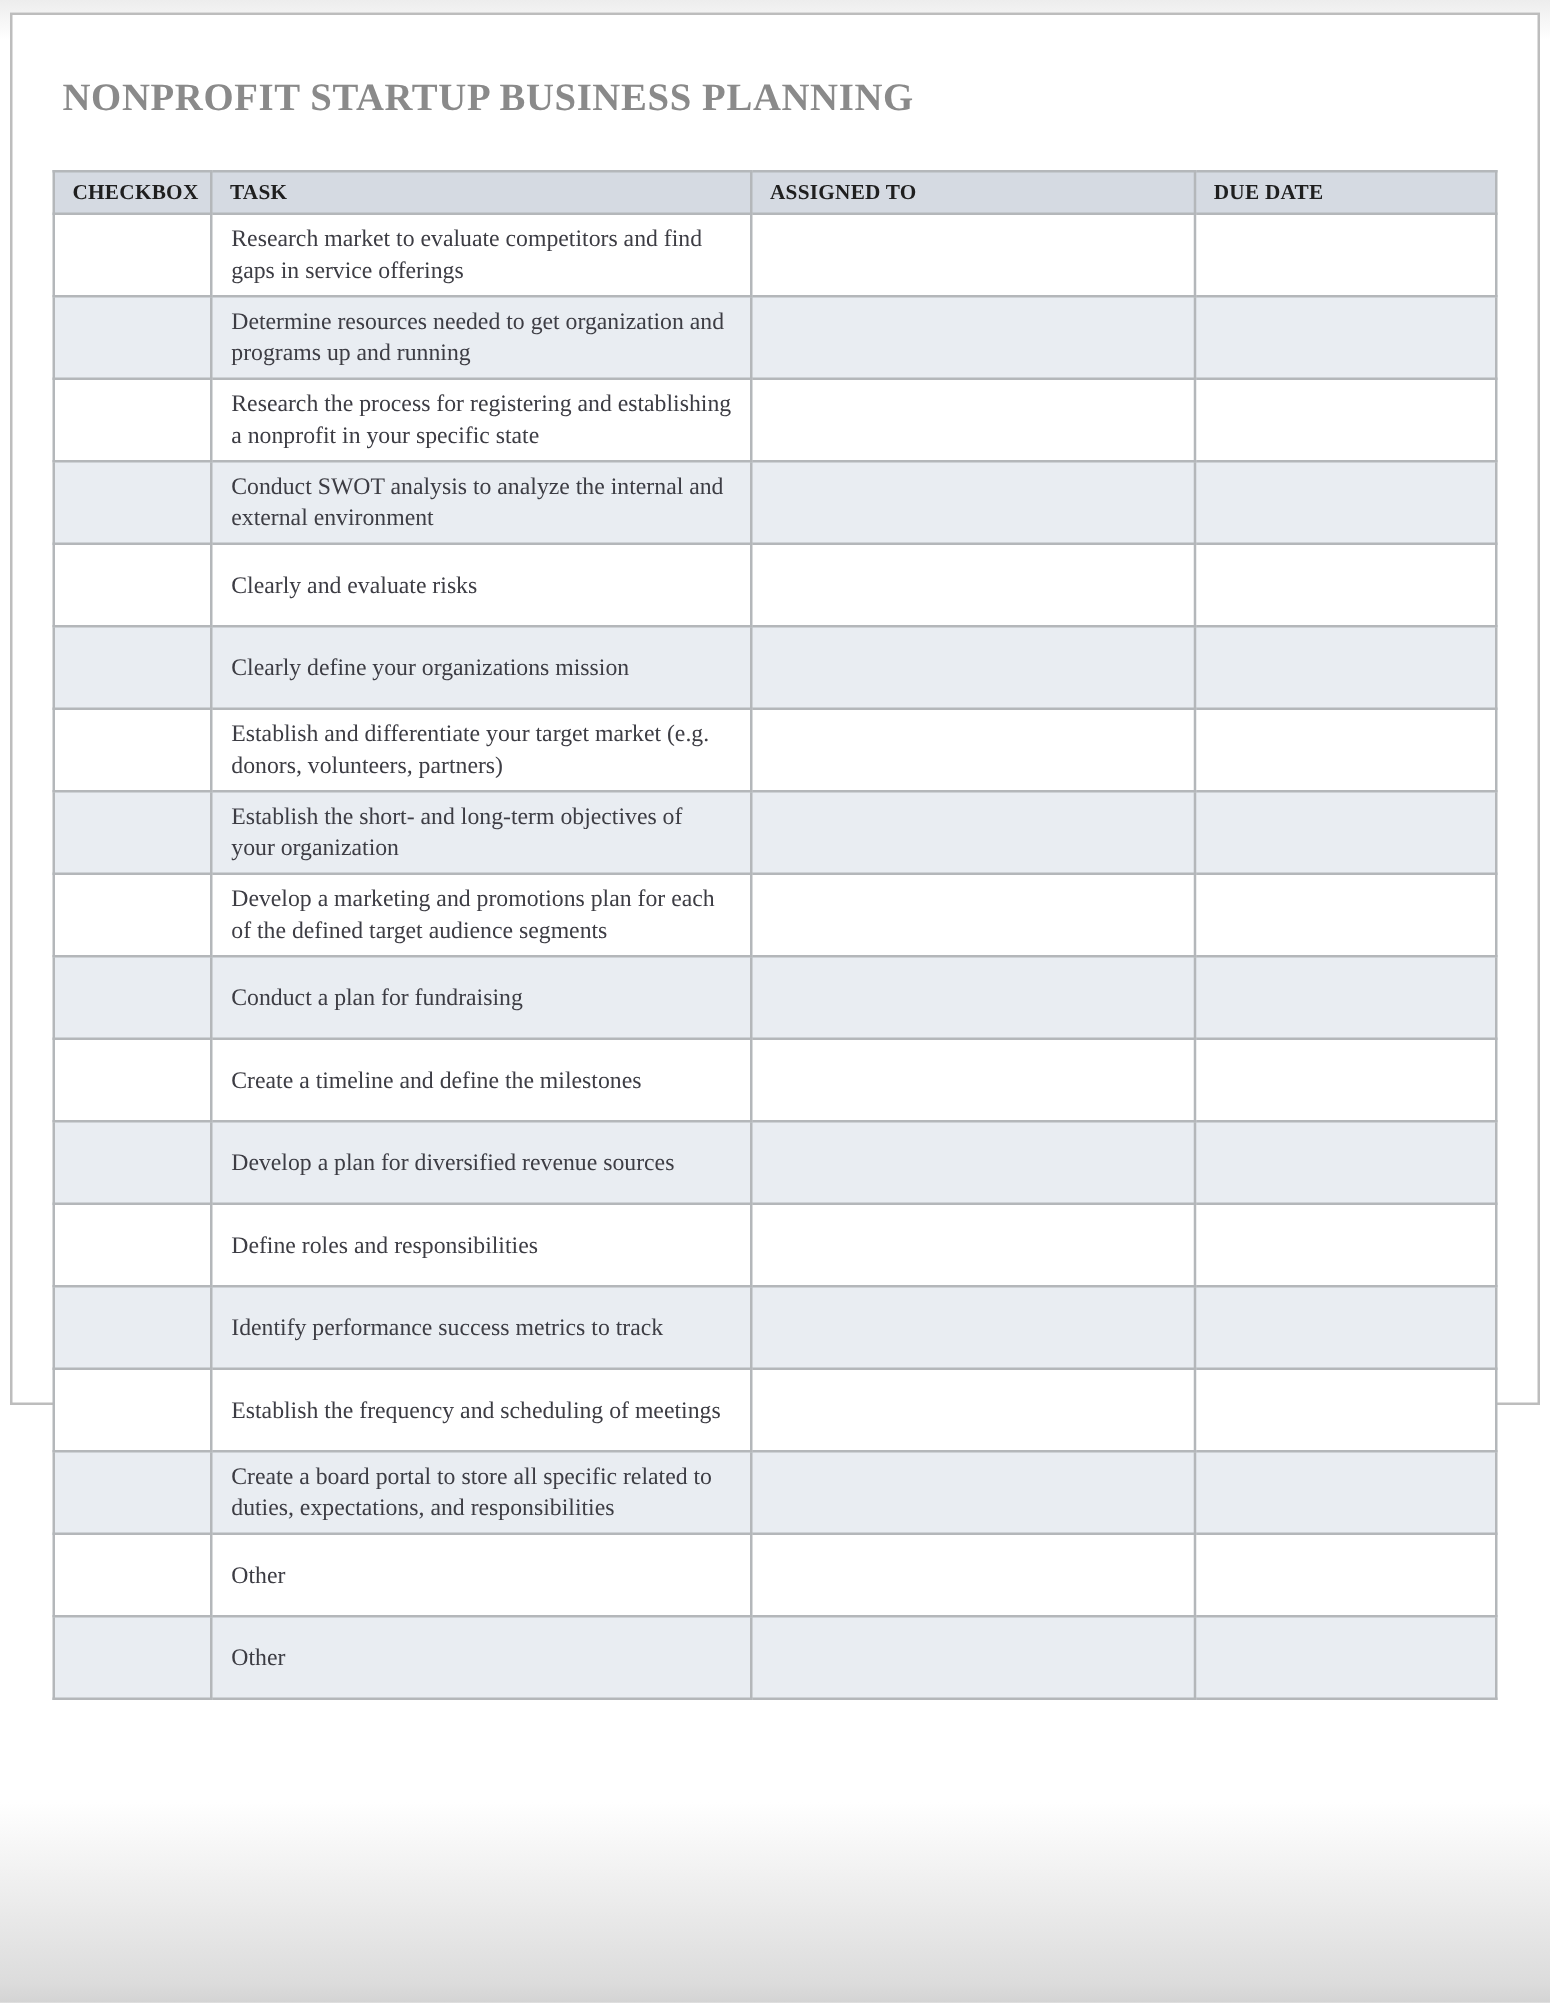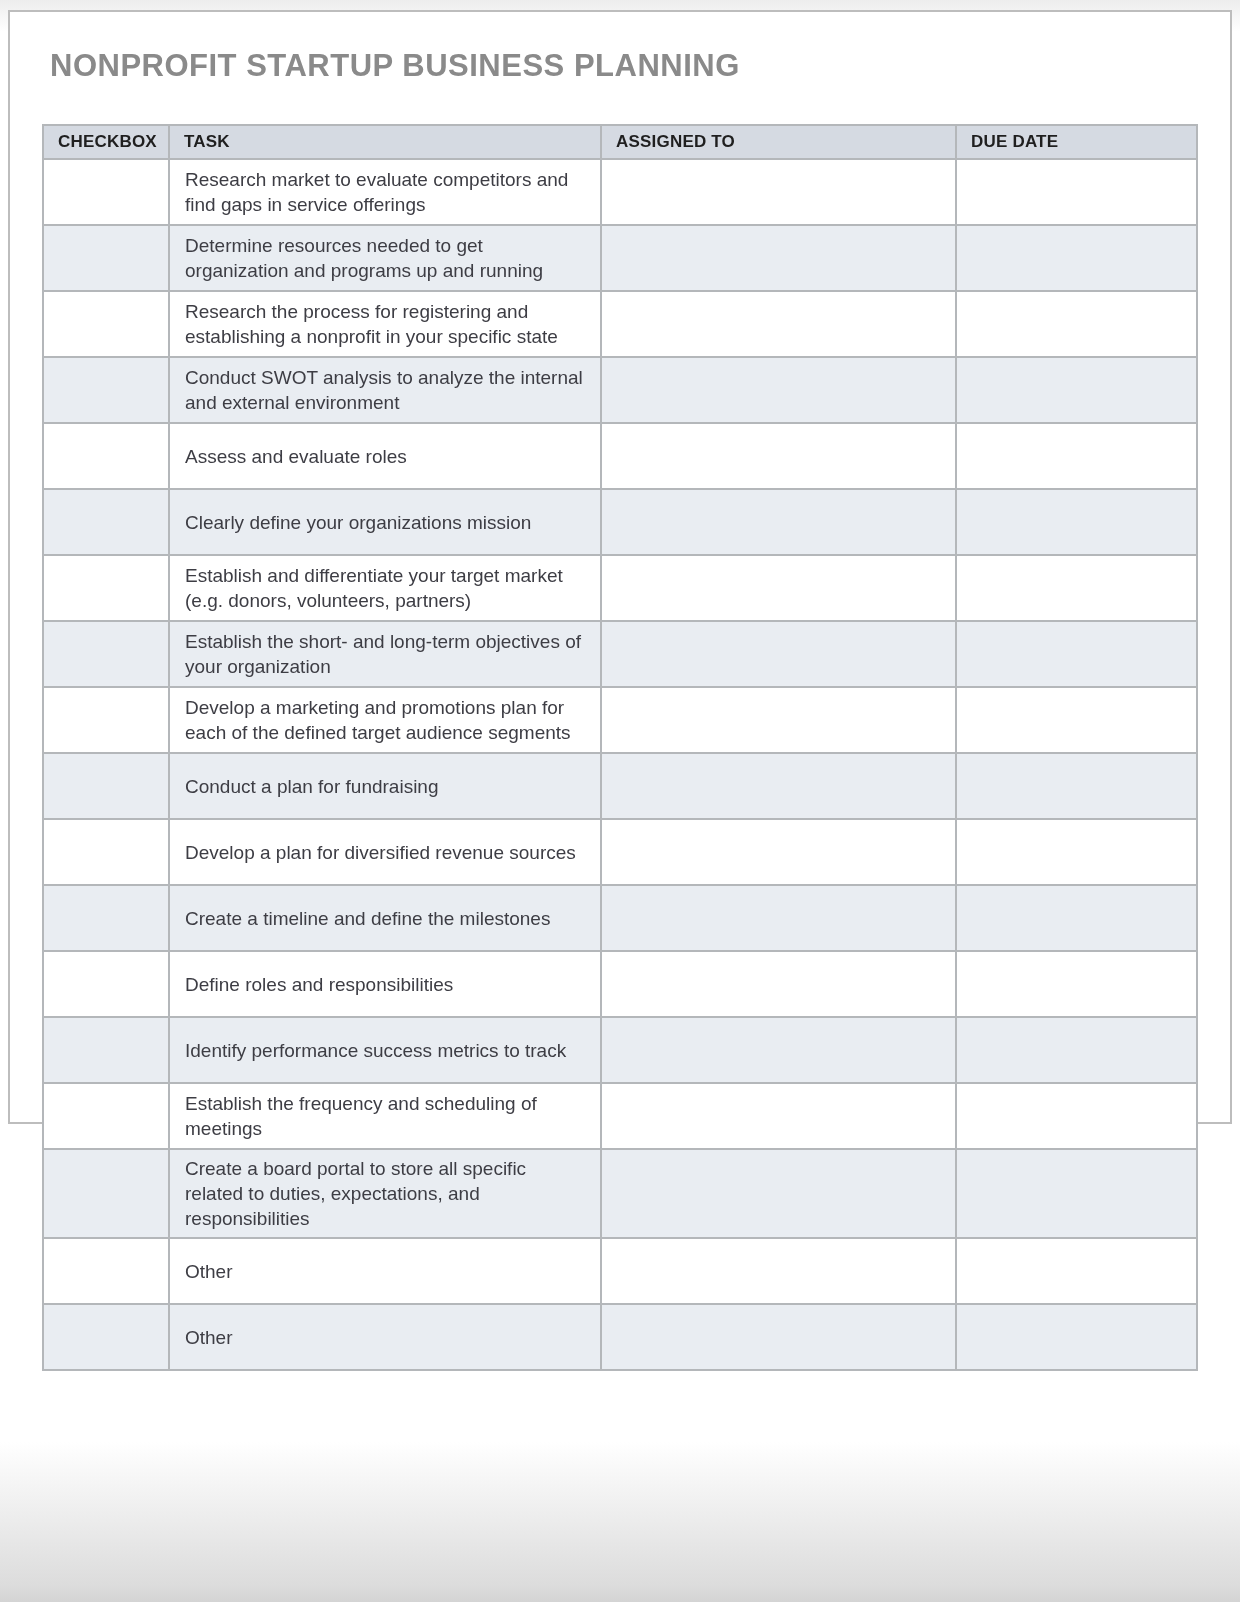--- a/index.html
+++ b/index.html
@@ -13,21 +13,22 @@
   }
 
   .page {
     position: absolute;
     left: 8px;
     top: 10px;
     width: 1224px;
     height: 1114px;
     background: #ffffff;
     border: 2px solid #bdbdbd;
-    padding: 18px 0 0 0;
+    padding: 30px 0 0 0;
+    font-family: Liberation Serif, serif;
   }
 
   .doc-title {
     margin: 14px 0 0 40px;
     font-size: 31px;
     font-weight: bold;
     line-height: 44px;
     letter-spacing: 0.5px;
     color: var(--title-color, #8a8a8a);
   }
@@ -121,21 +122,21 @@
 
     <tr>
       <td></td>
       <td>Conduct SWOT analysis to analyze the internal and external environment</td>
       <td></td>
       <td></td>
     </tr>
 
     <tr>
       <td></td>
-      <td>Assess and evaluate roles</td>
+      <td>Clearly and evaluate risks</td>
       <td></td>
       <td></td>
     </tr>
 
     <tr>
       <td></td>
       <td>Clearly define your organizations mission</td>
       <td></td>
       <td></td>
     </tr>
@@ -163,28 +164,28 @@
 
     <tr>
       <td></td>
       <td>Conduct a plan for fundraising</td>
       <td></td>
       <td></td>
     </tr>
 
     <tr>
       <td></td>
+      <td>Create a timeline and define the milestones</td>
+      <td></td>
+      <td></td>
+    </tr>
+
+    <tr>
+      <td></td>
       <td>Develop a plan for diversified revenue sources</td>
-      <td></td>
-      <td></td>
-    </tr>
-
-    <tr>
-      <td></td>
-      <td>Create a timeline and define the milestones</td>
       <td></td>
       <td></td>
     </tr>
 
     <tr>
       <td></td>
       <td>Define roles and responsibilities</td>
       <td></td>
       <td></td>
     </tr>

